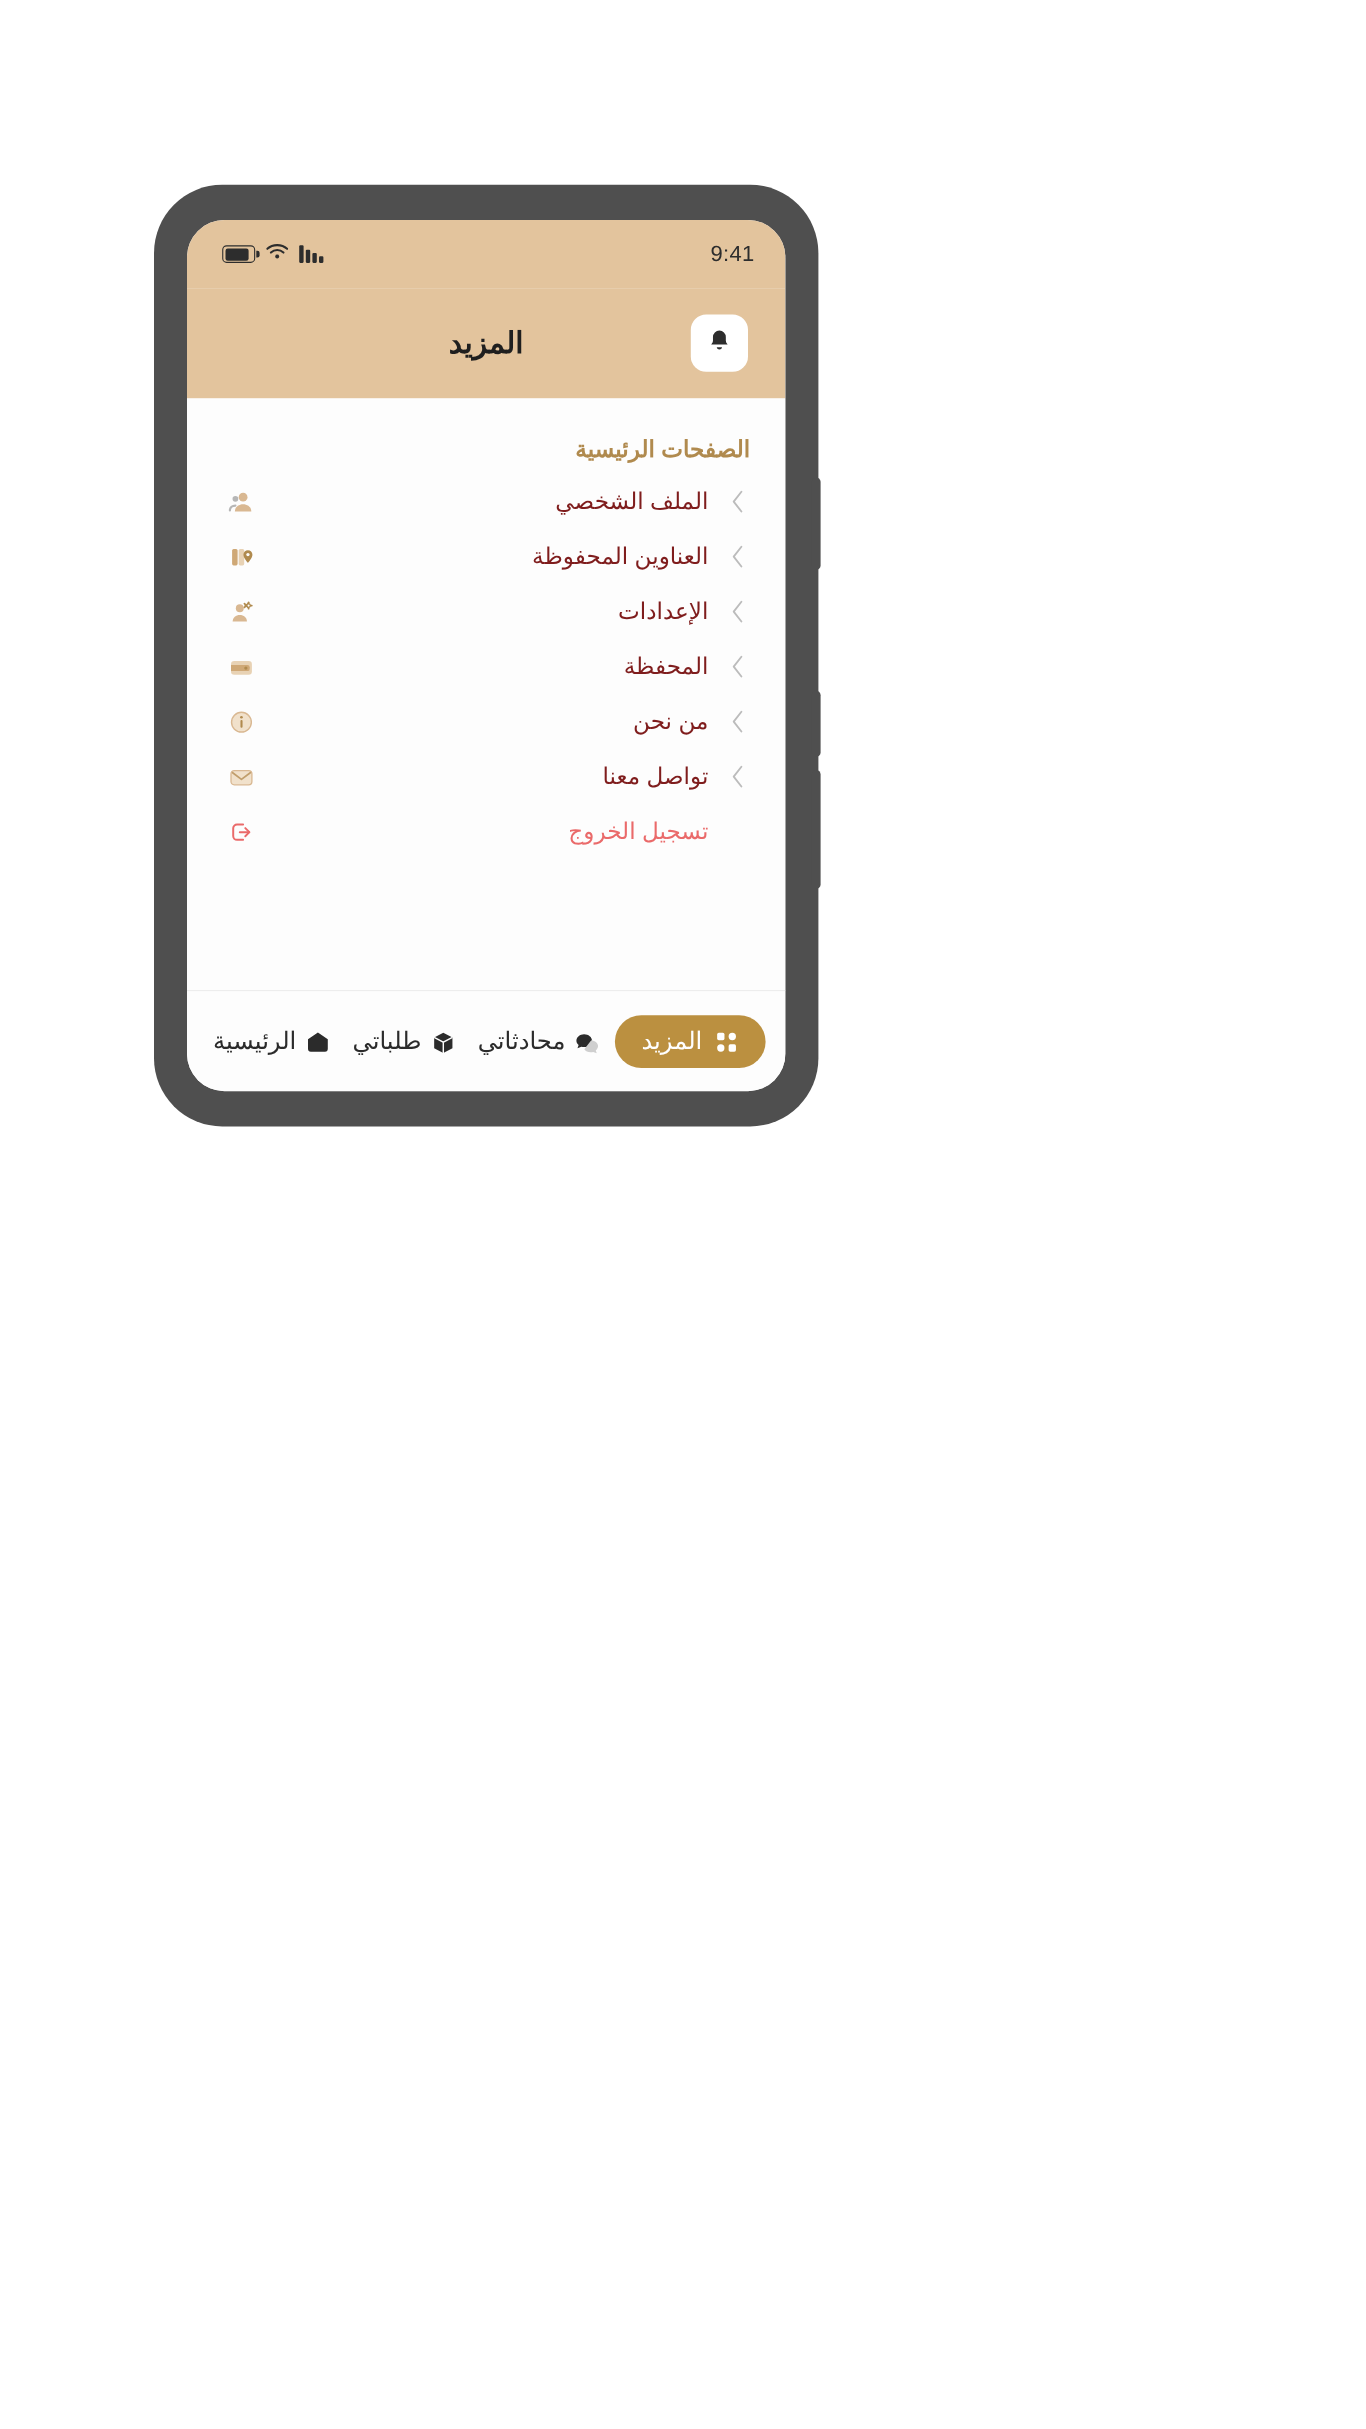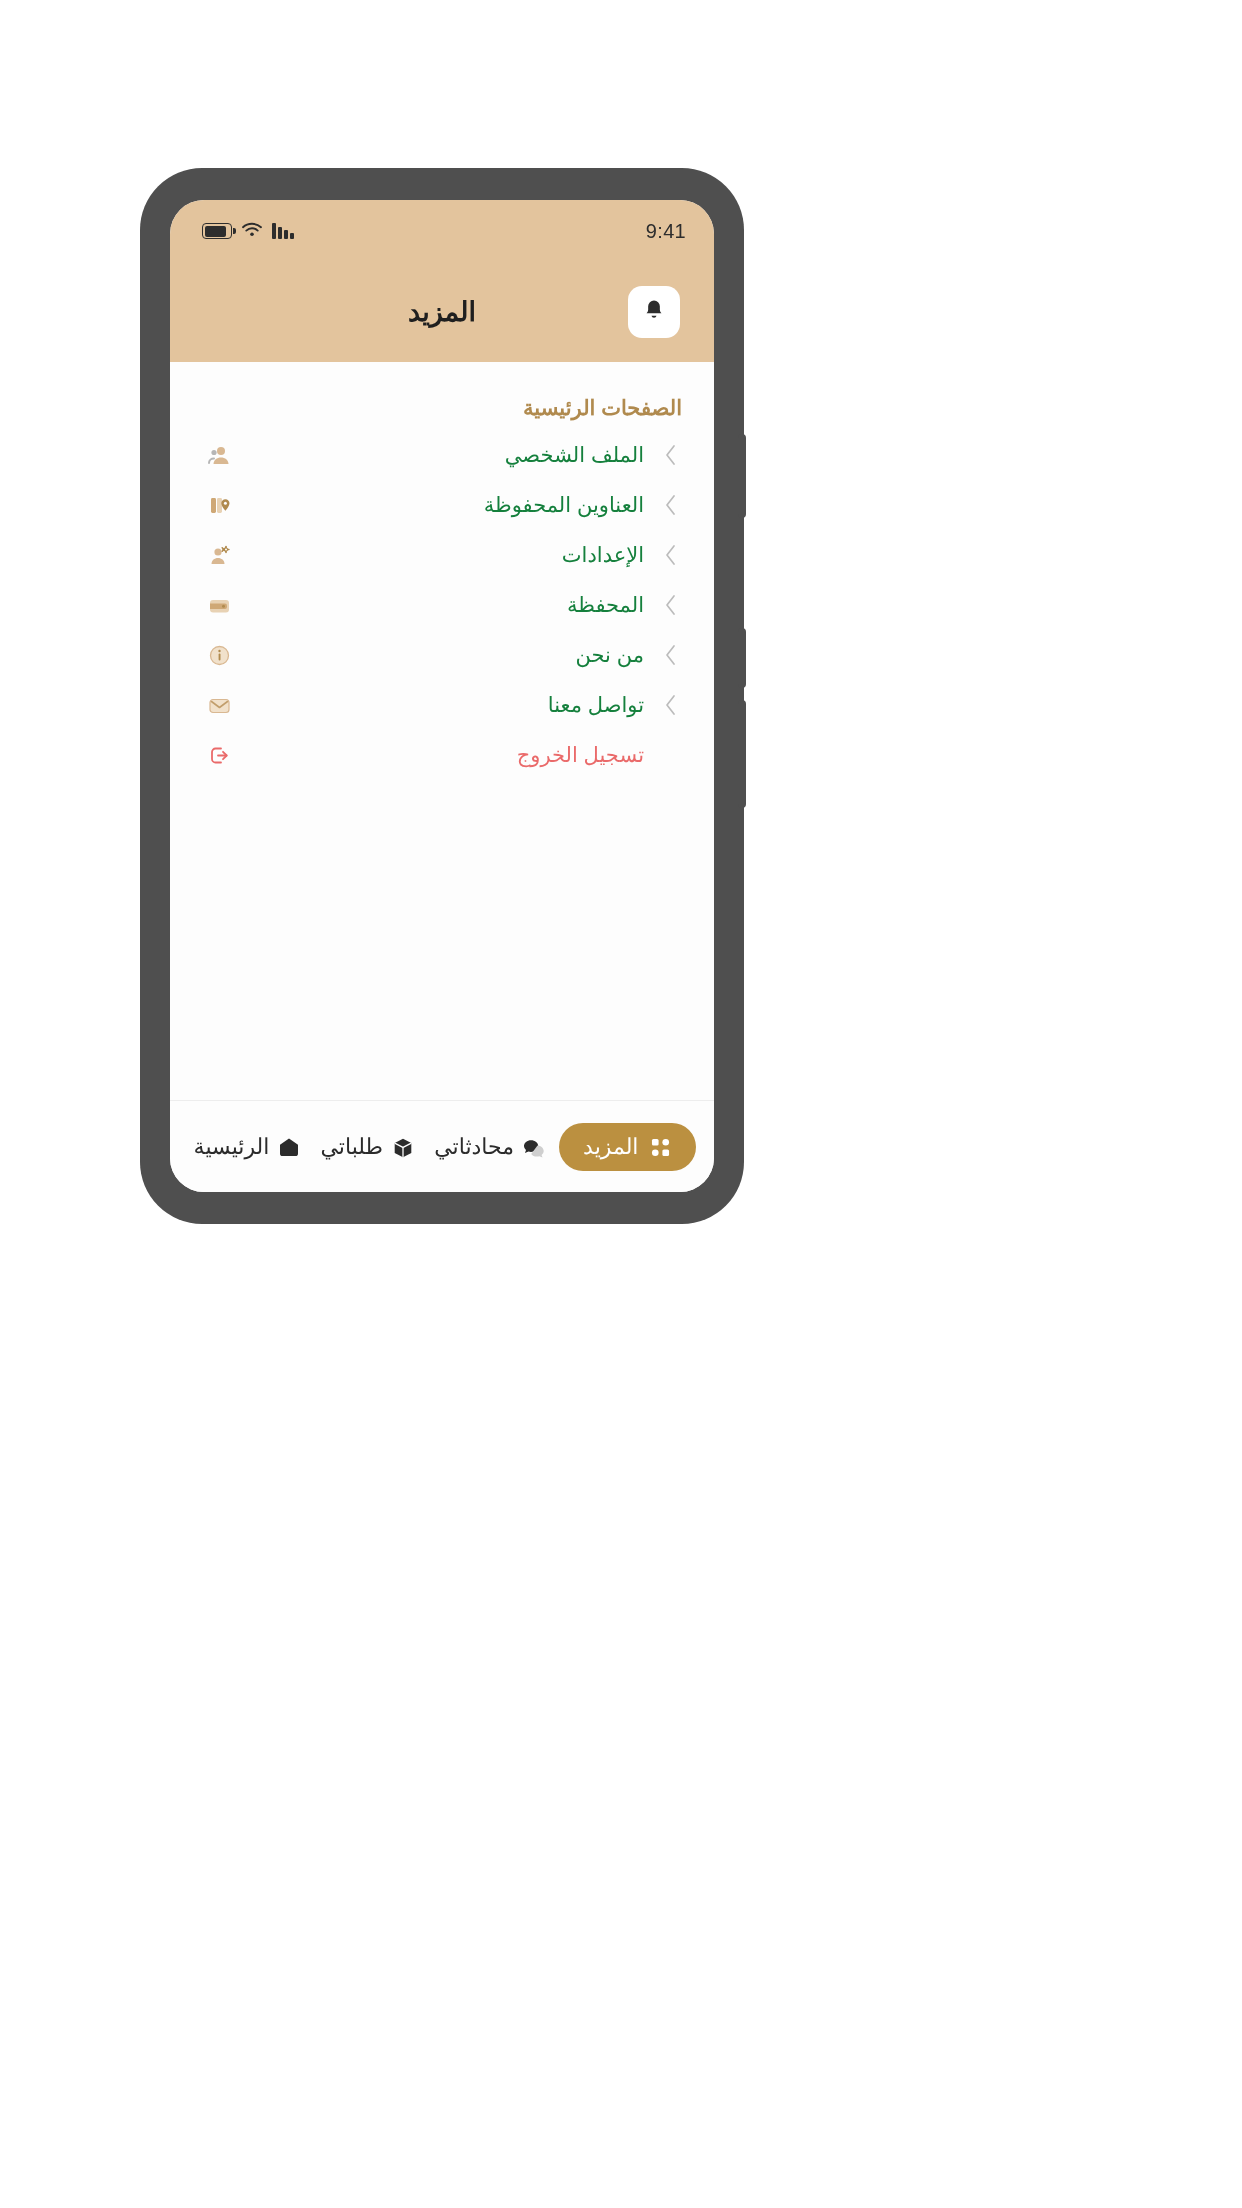--- a/index.html
+++ b/index.html
@@ -11,21 +11,21 @@
     overflow: hidden;
     font-family: "Liberation Sans", sans-serif;
   }
 
   
   .phone-frame {
     position: absolute;
     left: 140px;
     top: 168px;
     width: 604px;
-    height: 1056px;
+    height: 856px;
     background: #4f4f4f;
     border-radius: 62px;
     box-sizing: border-box;
     padding: 32px 30px;
   }
   .phone-screen {
     position: relative;
     width: 100%;
     height: 100%;
     background: #fdfdfd;
@@ -134,21 +134,21 @@
   .row-icon {
     width: 30px; height: 30px;
     display: flex; align-items: center; justify-content: center;
     flex: 0 0 30px;
   }
   .row-icon svg { width: 25px; height: 25px; display: block; }
   .row-label {
     flex: 1;
     text-align: right;
     font-size: 21px;
-    color: #15803d;
+    color: #7f1d1d;
     padding-right: 14px;
   }
   .row-label.danger { color: #ea6a6a; font-weight: 500; }
   .chev {
     flex: 0 0 24px;
     display: flex; align-items: center; justify-content: center;
     color: #b9b9b9;
   }
   .chev svg { width: 13px; height: 22px; }
 

